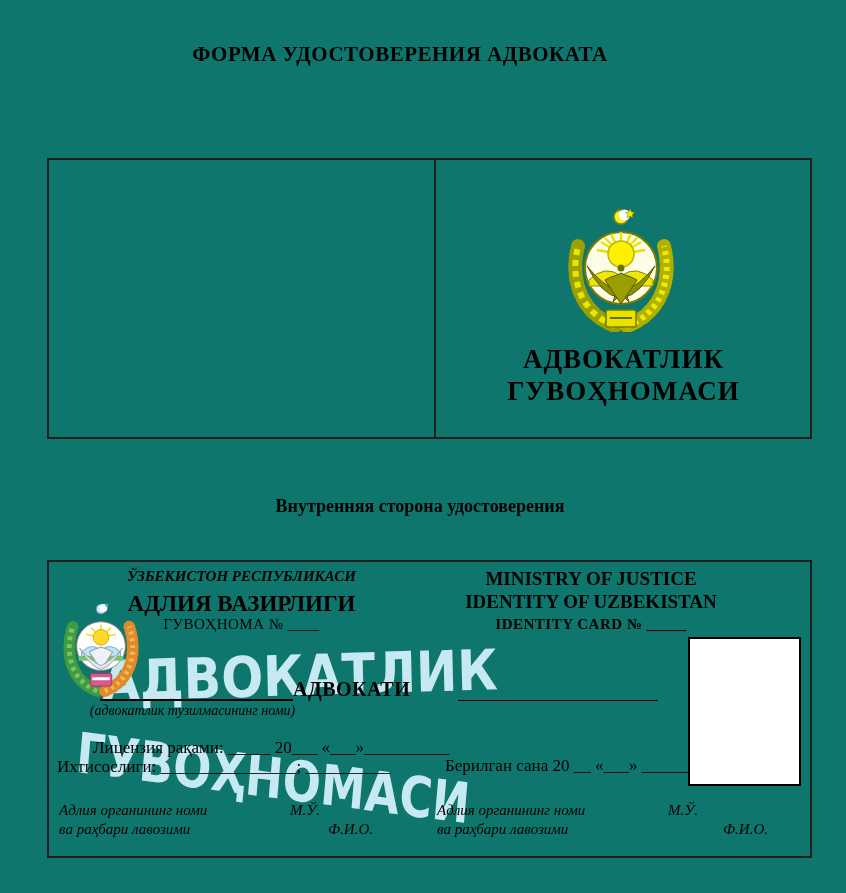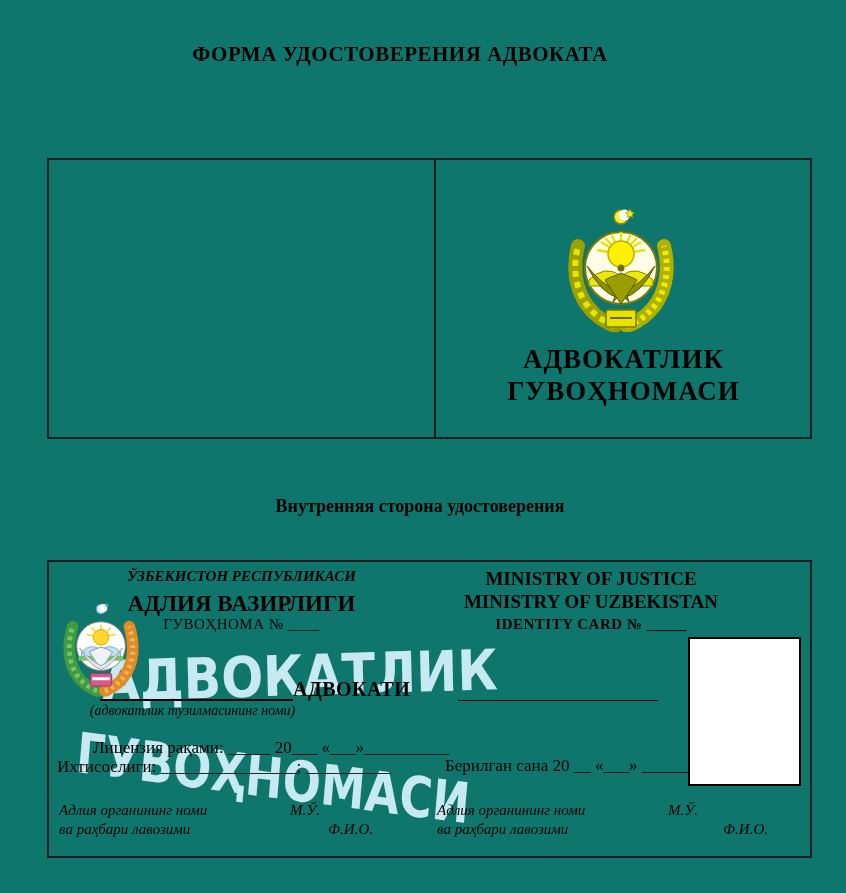--- a/index.html
+++ b/index.html
@@ -160,21 +160,21 @@
 
     <div class="abs l-license">Лицензия рақами: _____ 20___  «___»__________</div>
     <div class="abs l-specialty">Ихтисослиги: ________________;  __________</div>
 
     <div class="abs f-text lf1">Адлия органининг номи</div>
     <div class="abs f-text lmu">М.Ў.</div>
     <div class="abs f-text lf2">ва раҳбари лавозими</div>
     <div class="abs f-text lfio">Ф.И.О.</div>
 
     <div class="abs ctr rh1">MINISTRY OF JUSTICE</div>
-    <div class="abs ctr rh2">MINISTRY OF UZBEKISTAN</div>
+    <div class="abs ctr rh2">IDENTITY OF UZBEKISTAN</div>
     <div class="abs ctr rh3">IDENTITY CARD № _____</div>
 
     <div class="abs r-blank"></div>
     <div class="abs r-issued">Берилган сана 20 __ «___» ________</div>
 
     <div class="abs photo-box"></div>
 
     <div class="abs f-text rf1">Адлия органининг номи</div>
     <div class="abs f-text rmu">М.Ў.</div>
     <div class="abs f-text rf2">ва раҳбари лавозими</div>

